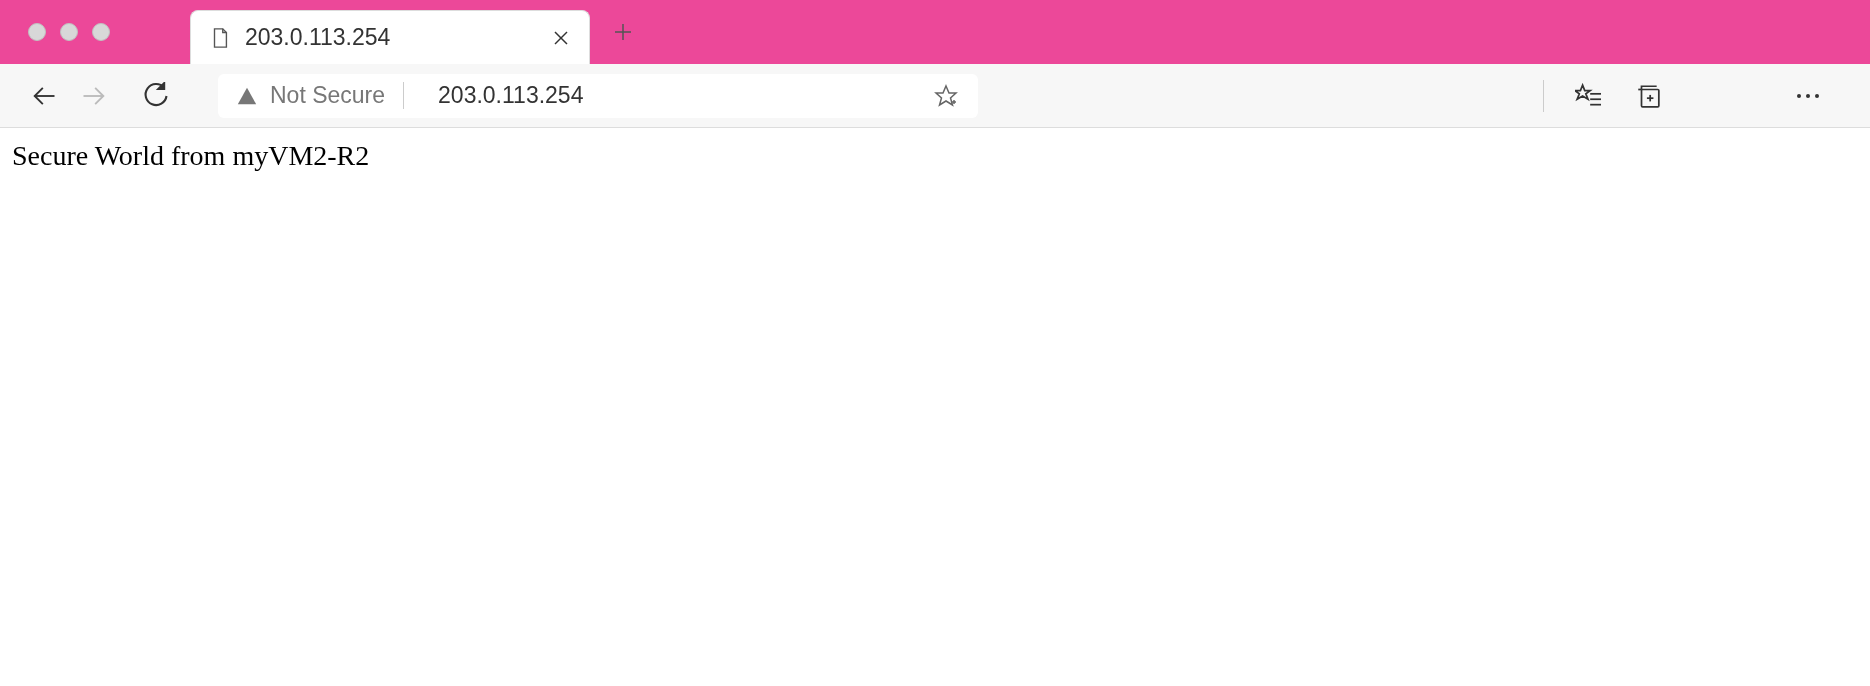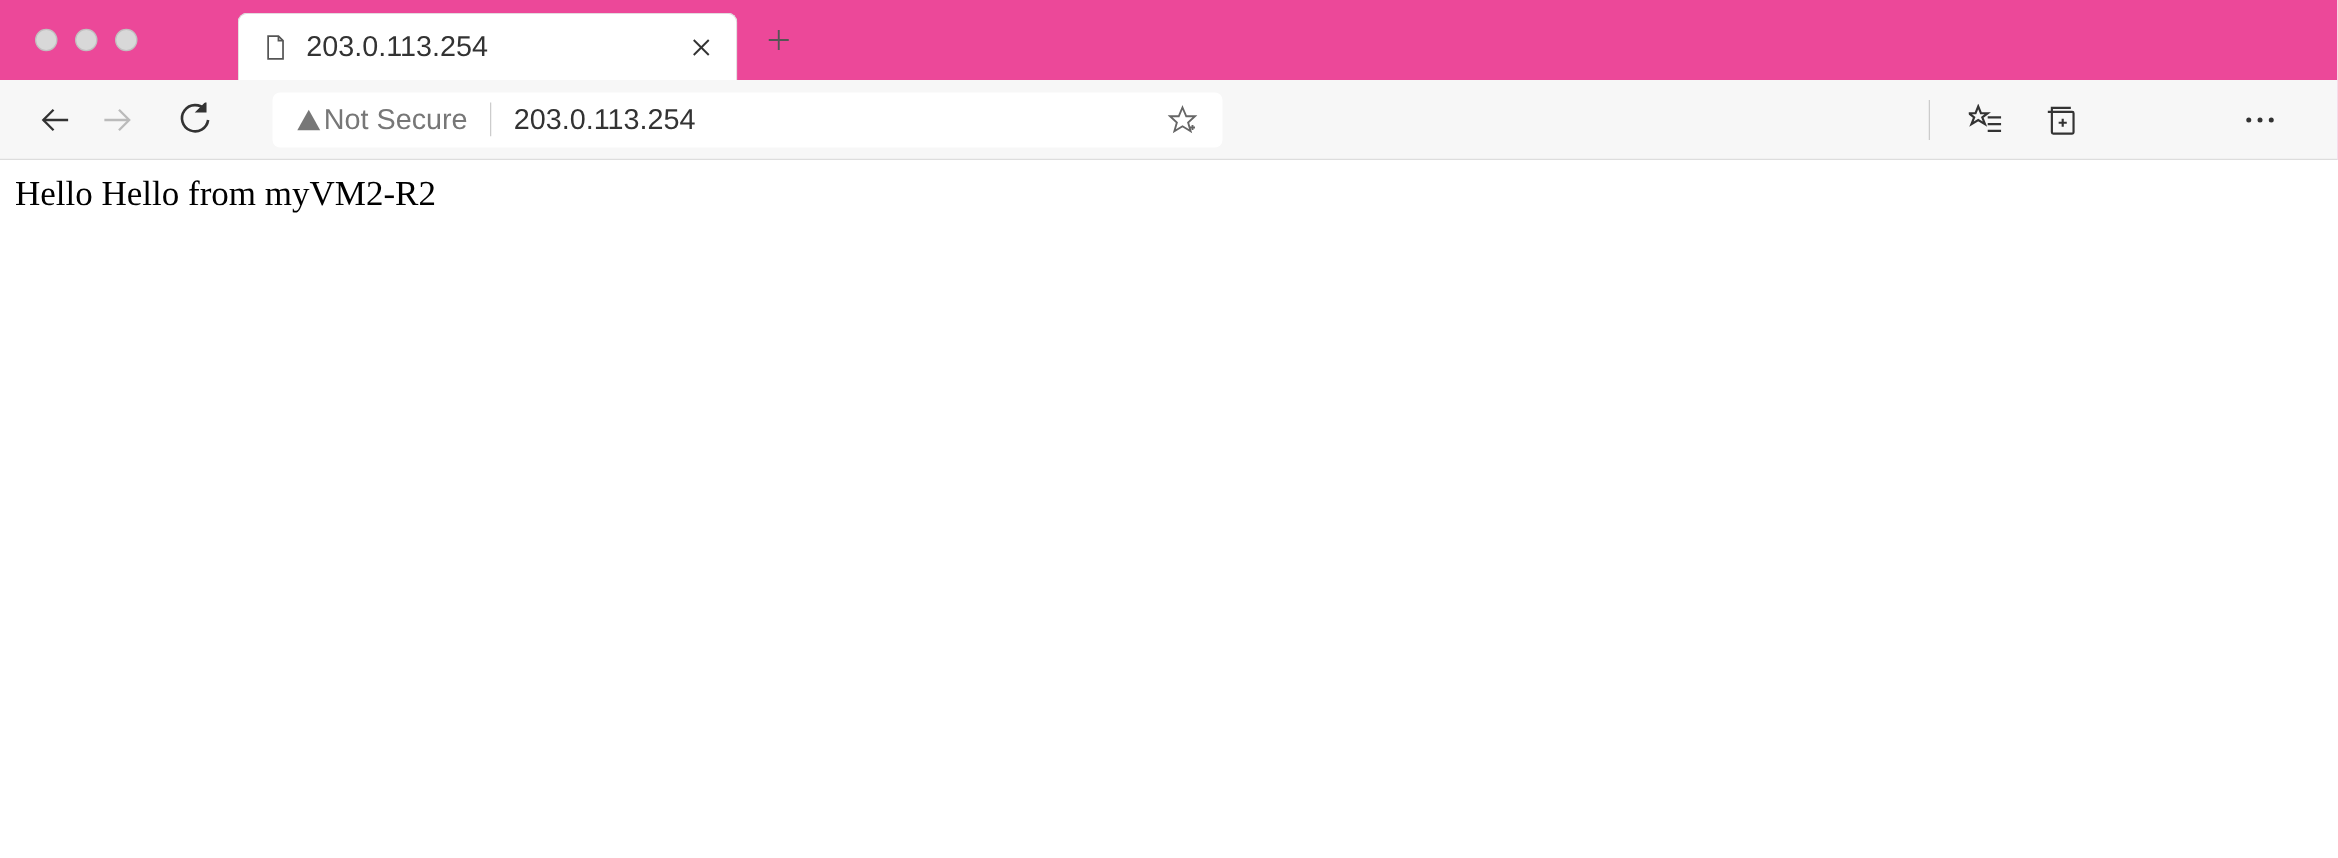--- a/index.html
+++ b/index.html
@@ -103,26 +103,26 @@
       background: #ffffff;
       border-radius: 6px;
       height: 44px;
       padding: 0 18px;
       margin: 0 30px;
       max-width: 760px;
     }
     .security-indicator {
       display: flex;
       align-items: center;
-      gap: 1px;
+      gap: 12px;
       color: #777;
       font-size: 23px;
       padding-right: 18px;
       border-right: 1px solid #ccc;
-      margin-right: 18px;
+      margin-right: 34px;
     }
     .url-text {
       font-size: 23px;
       color: #333;
       flex: 1;
     }
     .star-btn {
       width: 28px;
       height: 28px;
       display: flex;
@@ -256,14 +256,14 @@
           <circle cx="4" cy="4" r="2"></circle>
           <circle cx="13" cy="4" r="2"></circle>
           <circle cx="22" cy="4" r="2"></circle>
         </svg>
       </div>
     </div>
   </div>
 </div>
 
 <div class="page-content">
-  <span>Hello Hello from myVM2-R2</span>
+  <span>Secure World from myVM2-R2</span>
 </div>
 
 </body></html>

